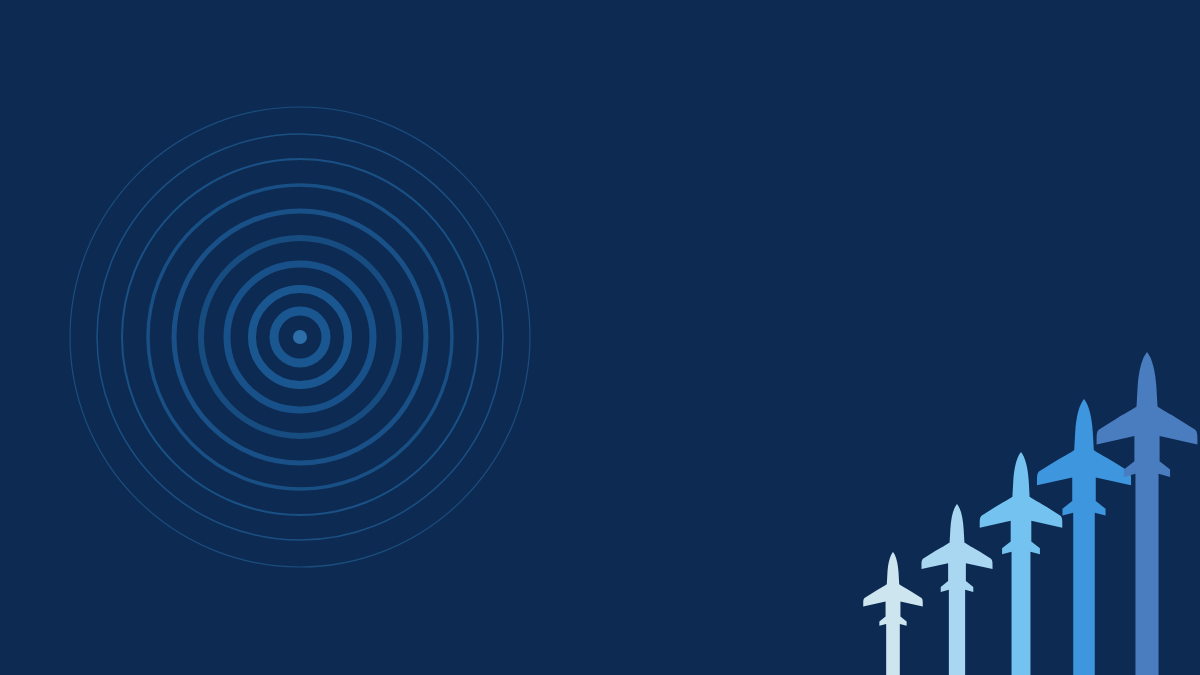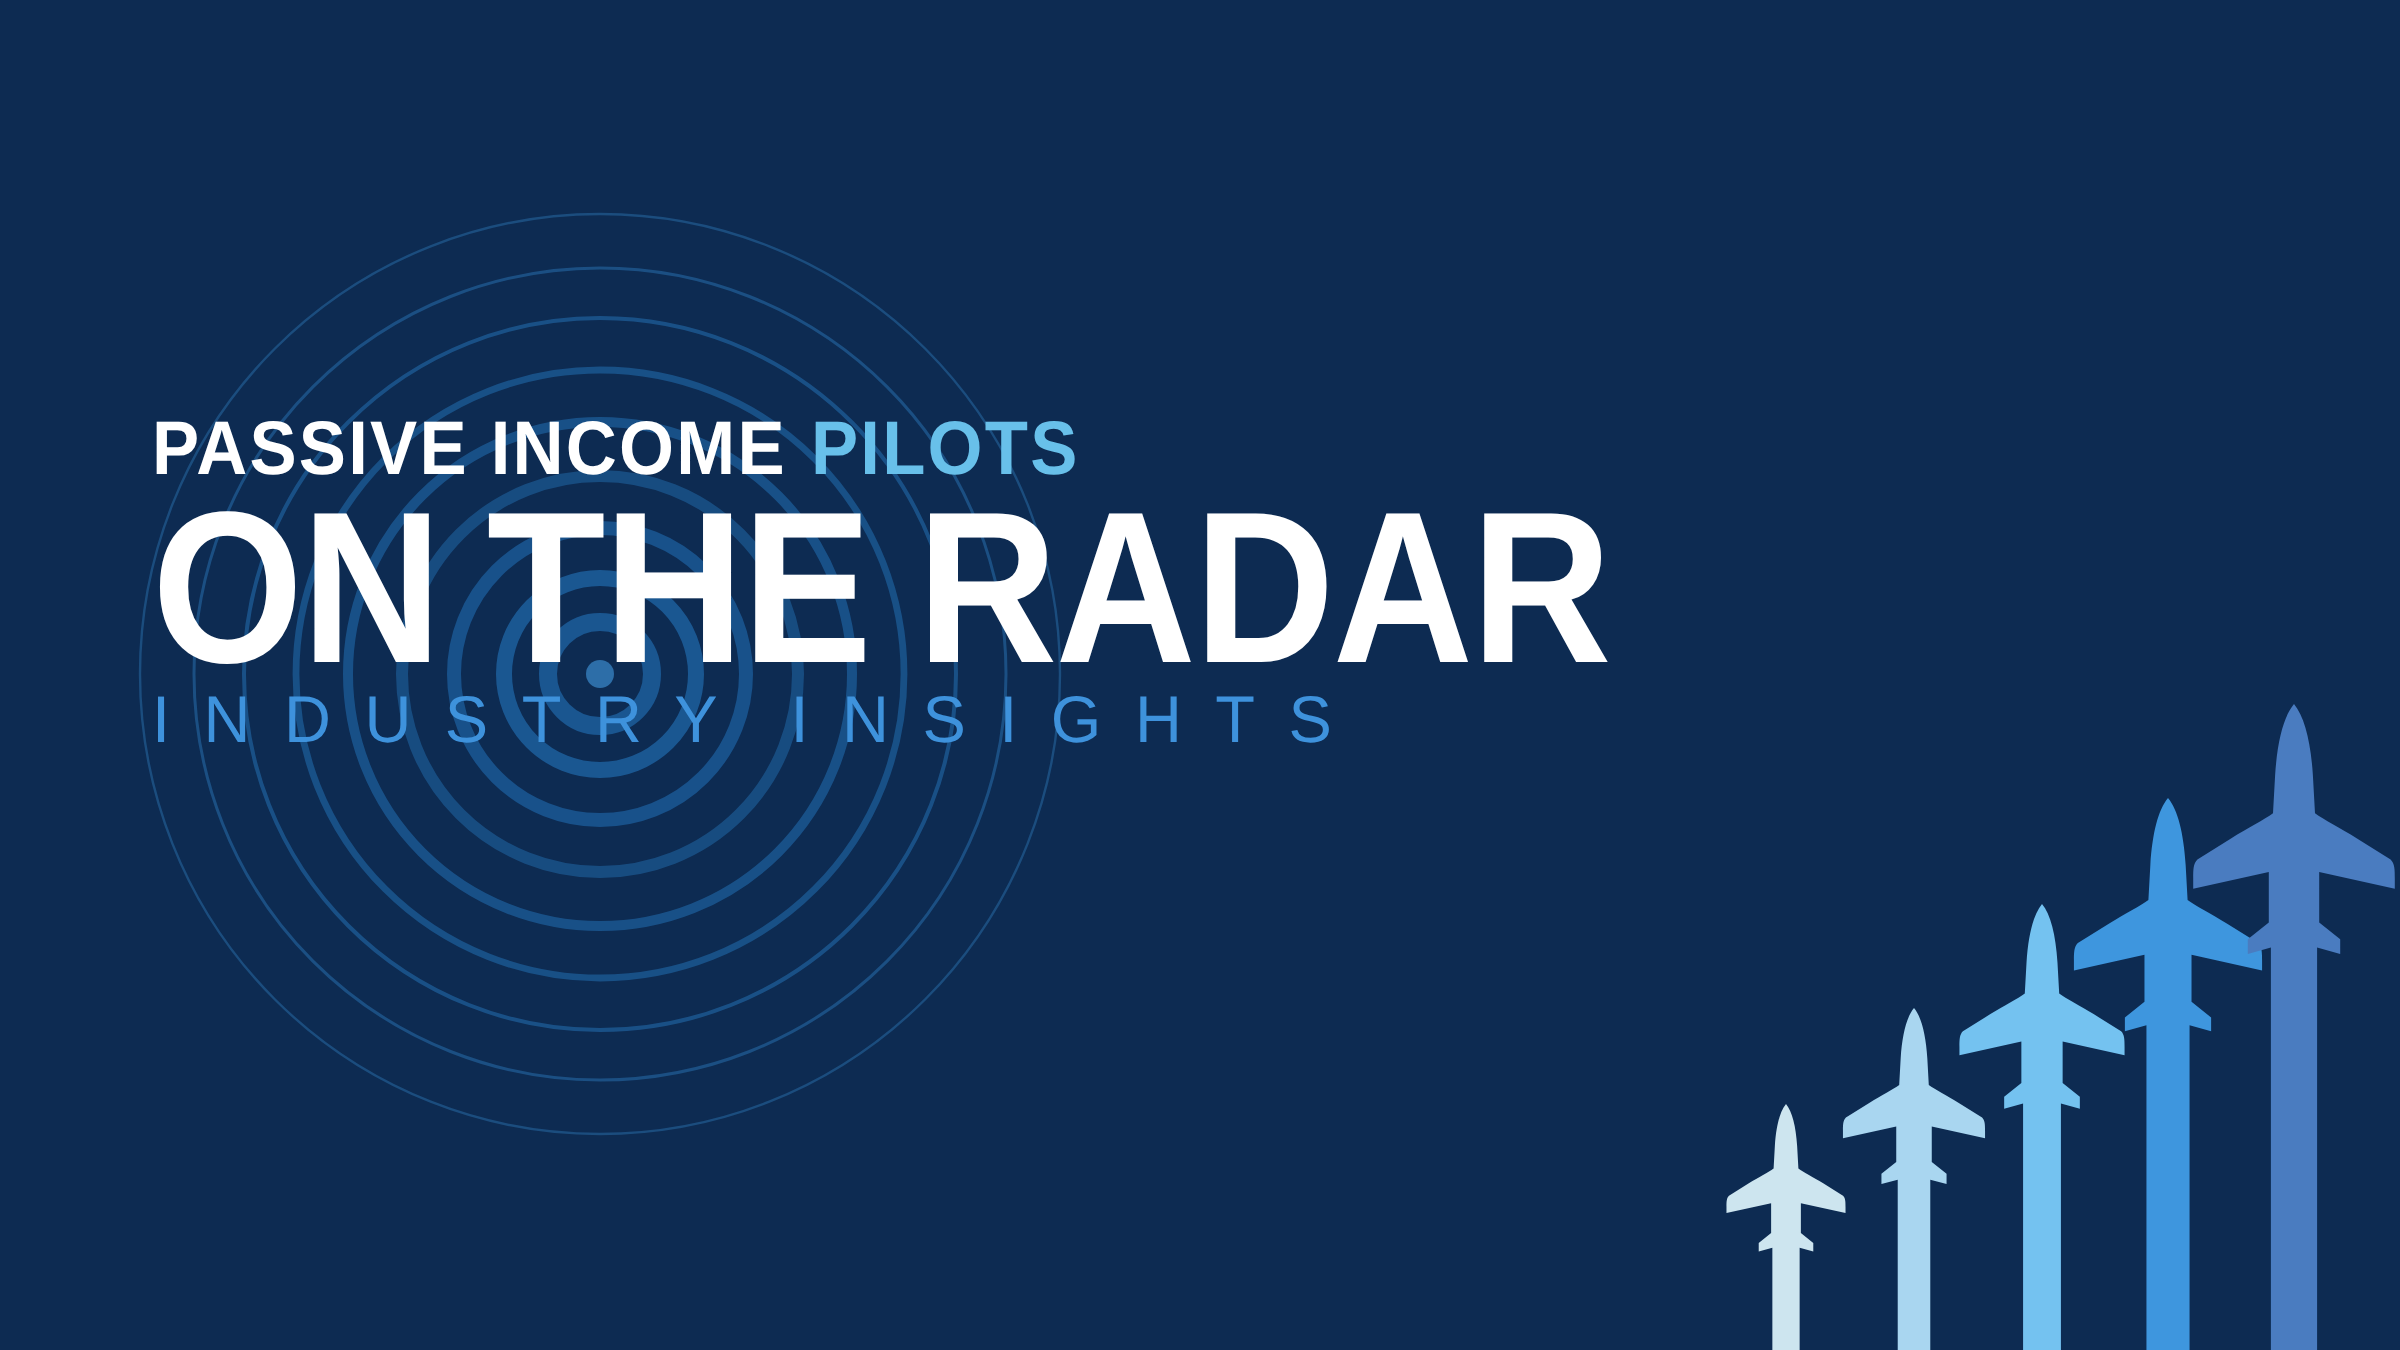--- a/index.html
+++ b/index.html
@@ -108,28 +108,13 @@
   <svg id="planes-layer" viewBox="0 0 1200 675">
     <g id="planes-group">
         <path d="M 893 552 C 896.1 555.72 897.96 563.16 898.58 573.08 L 899.2 584.24 C 901.68 586.1 906.64 588.58 911.6 591.68 L 921.52 597.88 C 922.76 599.12 922.76 600.98 922.76 603.46 L 922.76 606.56 L 900.44 601.6 L 900.44 616.48 L 906.64 621.44 L 906.64 625.78 L 899.82 623.92 L 899.82 687 L 886.18 687 L 886.18 623.92 L 879.36 625.78 L 879.36 621.44 L 885.56 616.48 L 885.56 601.6 L 863.24 606.56 L 863.24 603.46 C 863.24 600.98 863.24 599.12 864.48 597.88 L 874.4 591.68 C 879.36 588.58 884.32 586.1 886.8 584.24 L 887.42 573.08 C 888.04 563.16 889.9 555.72 893 552 Z" fill="#cde5ef"></path>
         <path d="M 957 504 C 960.7 508.44 962.92 517.32 963.66 529.16 L 964.4 542.48 C 967.36 544.7 973.28 547.66 979.2 551.36 L 991.04 558.76 C 992.52 560.24 992.52 562.46 992.52 565.42 L 992.52 569.12 L 965.88 563.2 L 965.88 580.96 L 973.28 586.88 L 973.28 592.06 L 965.14 589.84 L 965.14 687 L 948.86 687 L 948.86 589.84 L 940.72 592.06 L 940.72 586.88 L 948.12 580.96 L 948.12 563.2 L 921.48 569.12 L 921.48 565.42 C 921.48 562.46 921.48 560.24 922.96 558.76 L 934.8 551.36 C 940.72 547.66 946.64 544.7 949.6 542.48 L 950.34 529.16 C 951.08 517.32 953.3 508.44 957 504 Z" fill="#a9d6f0"></path>
         <path d="M 1021 452 C 1025.3 457.16 1027.88 467.48 1028.74 481.24 L 1029.6 496.72 C 1033.04 499.3 1039.92 502.74 1046.8 507.04 L 1060.56 515.64 C 1062.28 517.36 1062.28 519.94 1062.28 523.38 L 1062.28 527.68 L 1031.32 520.8 L 1031.32 541.44 L 1039.92 548.3199999999999 L 1039.92 554.34 L 1030.46 551.76 L 1030.46 687 L 1011.54 687 L 1011.54 551.76 L 1002.08 554.34 L 1002.08 548.3199999999999 L 1010.68 541.44 L 1010.68 520.8 L 979.72 527.68 L 979.72 523.38 C 979.72 519.94 979.72 517.36 981.44 515.64 L 995.2 507.04 C 1002.08 502.74 1008.96 499.3 1012.4 496.72 L 1013.26 481.24 C 1014.12 467.48 1016.7 457.16 1021 452 Z" fill="#74c2f0"></path>
         <path d="M 1084 399 C 1088.9 404.88 1091.84 416.64 1092.82 432.32 L 1093.8 449.96 C 1097.72 452.9 1105.56 456.82 1113.4 461.72 L 1129.08 471.52 C 1131.04 473.48 1131.04 476.42 1131.04 480.34000000000003 L 1131.04 485.24 L 1095.76 477.4 L 1095.76 500.92 L 1105.56 508.76 L 1105.56 515.62 L 1094.78 512.68 L 1094.78 687 L 1073.22 687 L 1073.22 512.68 L 1062.44 515.62 L 1062.44 508.76 L 1072.24 500.92 L 1072.24 477.4 L 1036.96 485.24 L 1036.96 480.34000000000003 C 1036.96 476.42 1036.96 473.48 1038.92 471.52 L 1054.6 461.72 C 1062.44 456.82 1070.28 452.9 1074.2 449.96 L 1075.18 432.32 C 1076.16 416.64 1079.1 404.88 1084 399 Z" fill="#3e96de"></path>
         <path d="M 1147 352 C 1152.25 358.3 1155.4 370.9 1156.45 387.7 L 1157.5 406.6 C 1161.7 409.75 1170.1 413.95 1178.5 419.2 L 1195.3 429.7 C 1197.4 431.8 1197.4 434.95 1197.4 439.15 L 1197.4 444.4 L 1159.6 436 L 1159.6 461.2 L 1170.1 469.6 L 1170.1 476.95 L 1158.55 473.8 L 1158.55 687 L 1135.45 687 L 1135.45 473.8 L 1123.9 476.95 L 1123.9 469.6 L 1134.4 461.2 L 1134.4 436 L 1096.6 444.4 L 1096.6 439.15 C 1096.6 434.95 1096.6 431.8 1098.7 429.7 L 1115.5 419.2 C 1123.9 413.95 1132.3 409.75 1136.5 406.6 L 1137.55 387.7 C 1138.6 370.9 1141.75 358.3 1147 352 Z" fill="#4a7cc0"></path>
       </g>
   </svg>
 
-  <div id="text-block">
-
-    <div class="eyebrow">
-      <span class="ey-main">PASSIVE INCOME</span><span class="sp-e"></span><span class="ey-accent">PILOTS</span>
-    </div>
-
-    <div class="headline">
-      <span>ON</span><span class="sp-h"></span><span>THE</span><span class="sp-h"></span><span>RADAR</span>
-    </div>
-
-    <div class="subline">
-      <span>INDUSTRY</span><span class="sp-s"></span><span>INSIGHTS</span>
-    </div>
-
-  </div>
 </div>
 
 </body></html>

